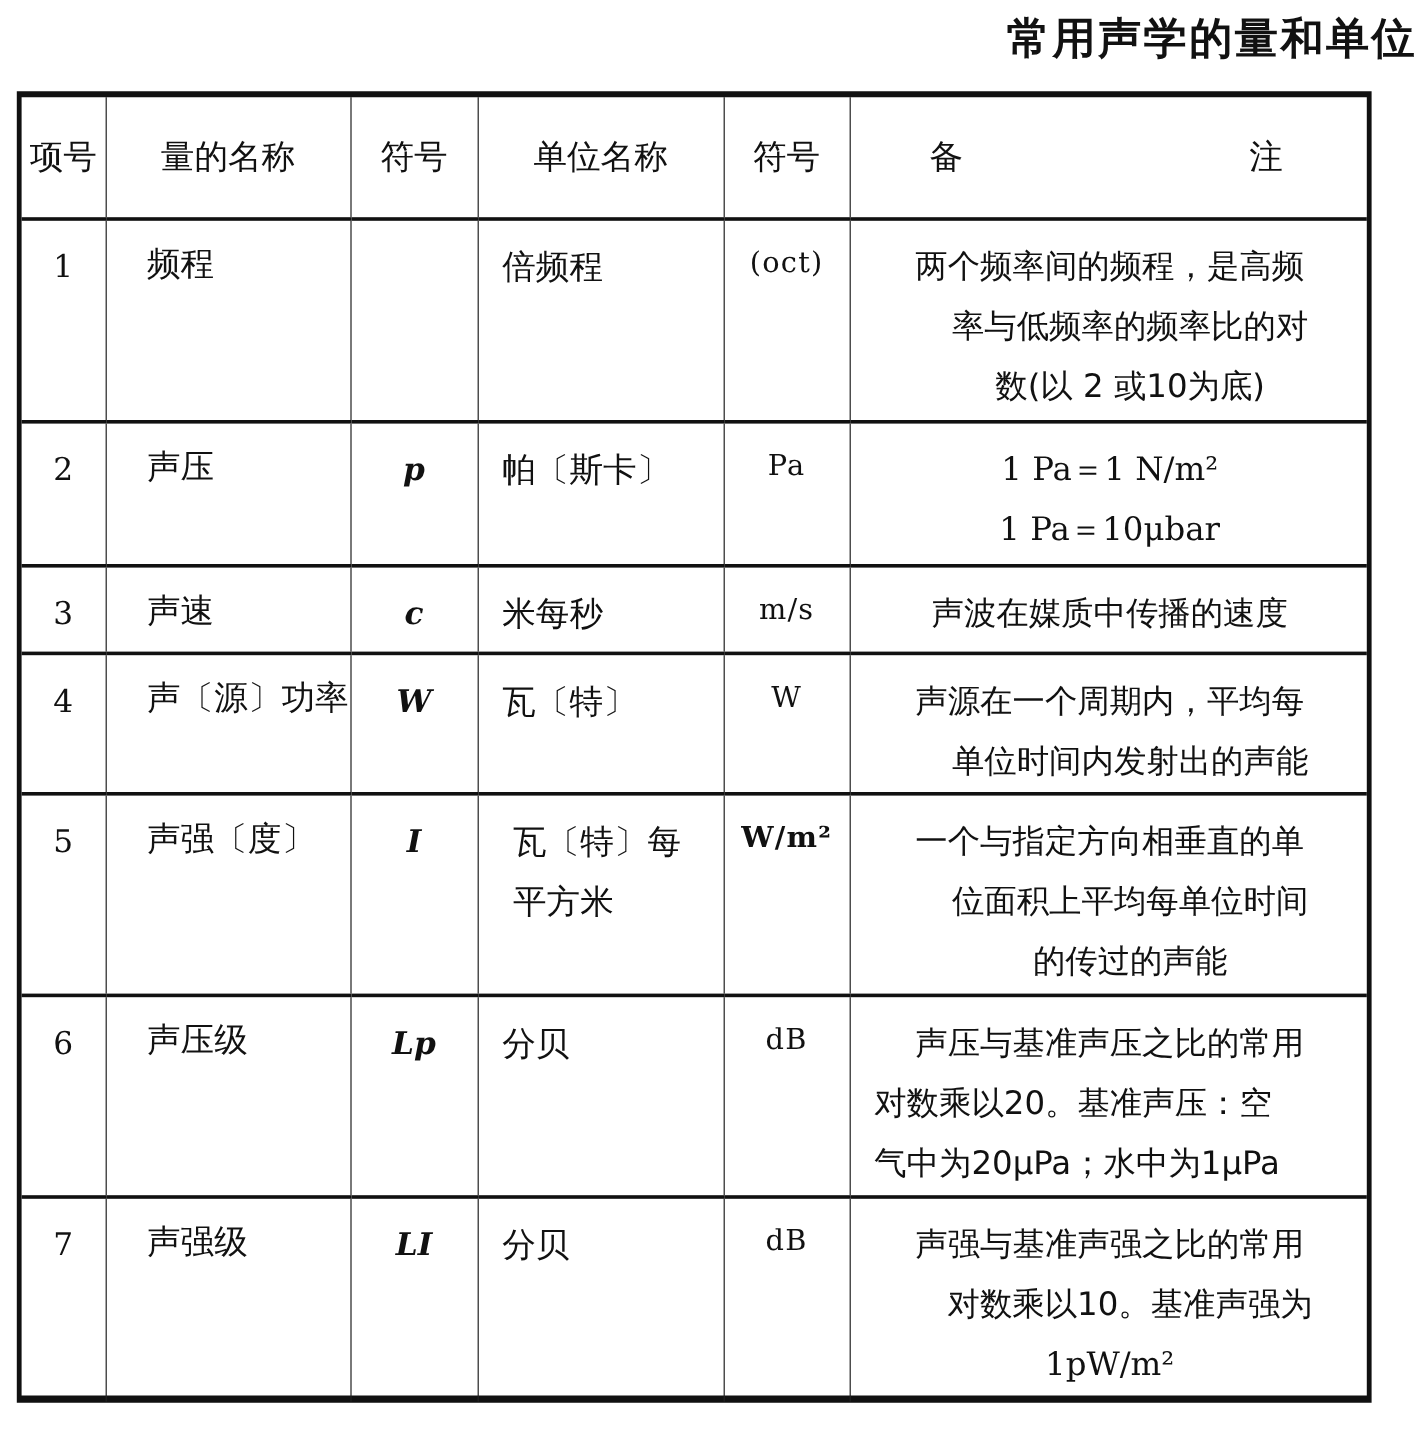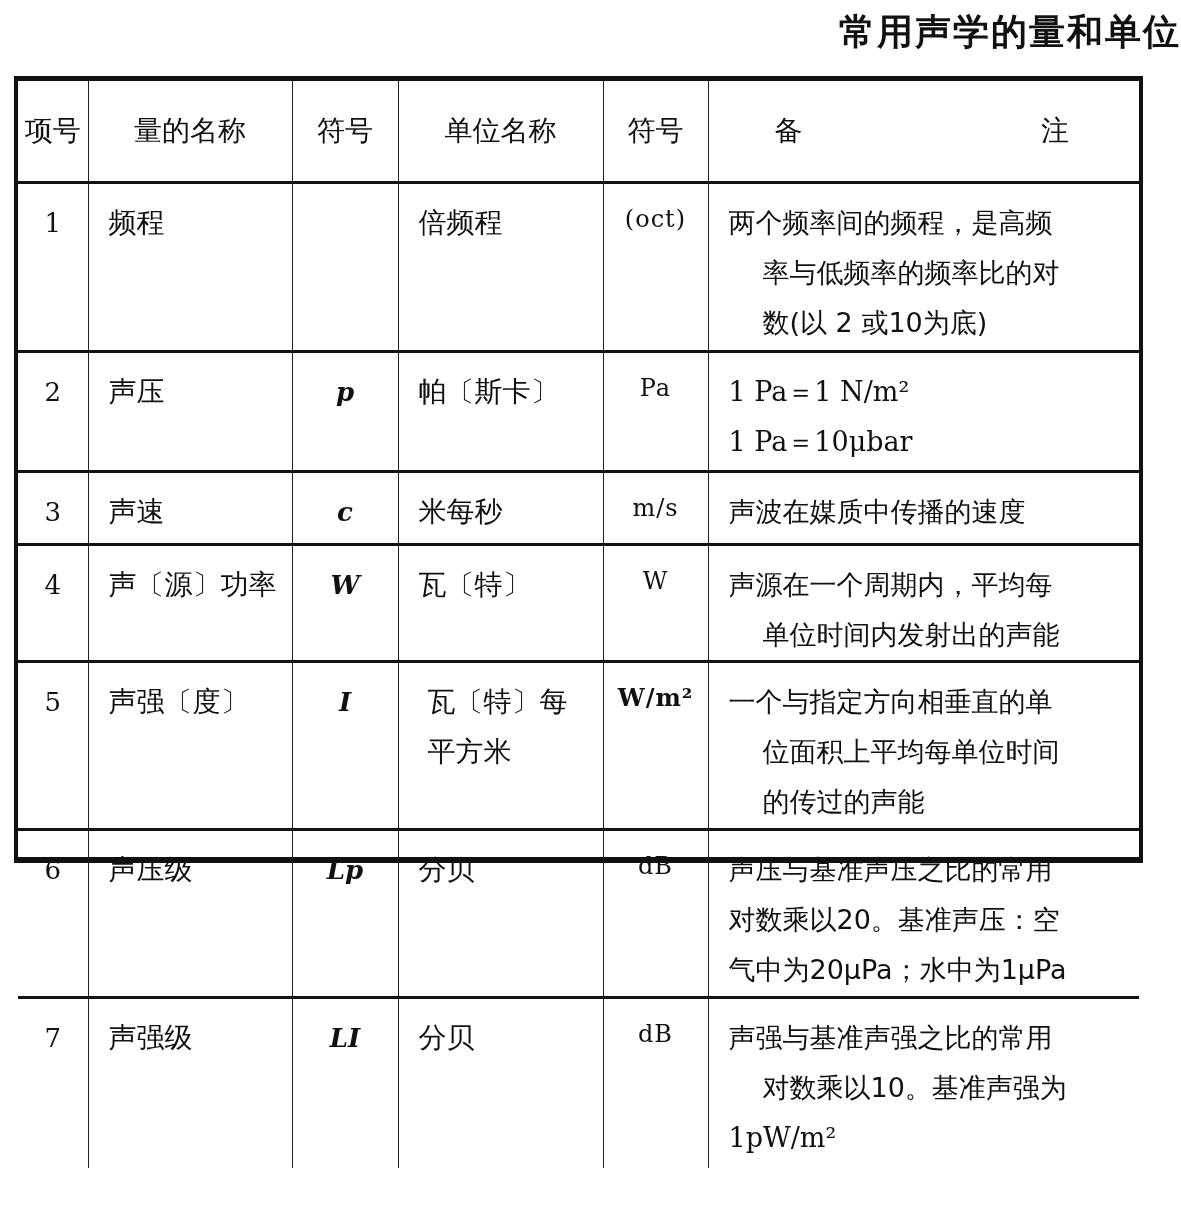--- a/index.html
+++ b/index.html
@@ -9,21 +9,21 @@
     color: #111111;
   }
   .title {
     position: absolute; left: 0; top: 8px; width: 1181px;
     text-align: right; font-size: 36px; font-weight: bold;
     font-family: "DejaVu Sans", "Liberation Sans", sans-serif;
     letter-spacing: 2px;
   }
   .table-wrap {
     position: absolute; left: 14px; top: 76px;
-    width: 1129px; height: 787px;
+    width: 1129px; height: 1093px;
     border: 4px solid #111;
     border-top-width: 5px; border-bottom-width: 6px;
     box-sizing: border-box;
   }
   table {
     border-collapse: collapse; width: 100%; height: 100%;
     table-layout: fixed;
   }
   td, th {
     border-left: 1.5px solid #222;
@@ -36,26 +36,26 @@
   }
   td:first-child, th:first-child { border-left: none; }
   td:last-child, th:last-child { border-right: none; }
   tr.data-row td { border-top: 3px solid #111; }
   thead th {
     vertical-align: middle; text-align: center; height: 100px;
     font-family: "DejaVu Sans", "Liberation Sans", sans-serif;
     font-size: 28px;
   }
   .c-no { text-align: center; padding-top: 14px; font-size: 26px; }
-  .c-name { padding: 14px 0 0 20px; font-family: Liberation Sans, sans-serif; margin-left: 40px; }
+  .c-name { padding: 14px 0 0 34px; font-family: Liberation Mono, monospace; margin-left: 40px; }
   .c-sym { text-align: center; padding-top: 14px; font-style: italic; font-weight: bold; font-size: 26px; }
   .c-unit { padding: 14px 10px 0 20px; font-family: "DejaVu Sans", "Liberation Sans", sans-serif; }
   .c-usym { text-align: center; padding-top: 10px; font-size: 24px; letter-spacing: 1px; margin-left: 47px; }
   .c-note { padding: 14px 18px 0 20px; font-family: "DejaVu Sans", "Liberation Sans", sans-serif; font-size: 27px; }
-  .note-line { display: block; white-space: nowrap; }
+  .note-line { display: block; white-space: nowrap; text-align: center; }
   .note-line.indent { padding-left: 34px; }
   .note-line.right { text-align: left; }
   .hdr-note { display: flex; justify-content: space-between; padding: 0 70px 0 66px; }
   .r1 { height: 169px; } .r2 { height: 120px; } .r3 { height: 73px; }
   .r4 { height: 117px; } .r5 { height: 168px; } .r6 { height: 168px; } .r7 { height: 170px; }
 </style>
 </head>
 <body>
 
 <div class="title">常用声学的量和单位</div>

